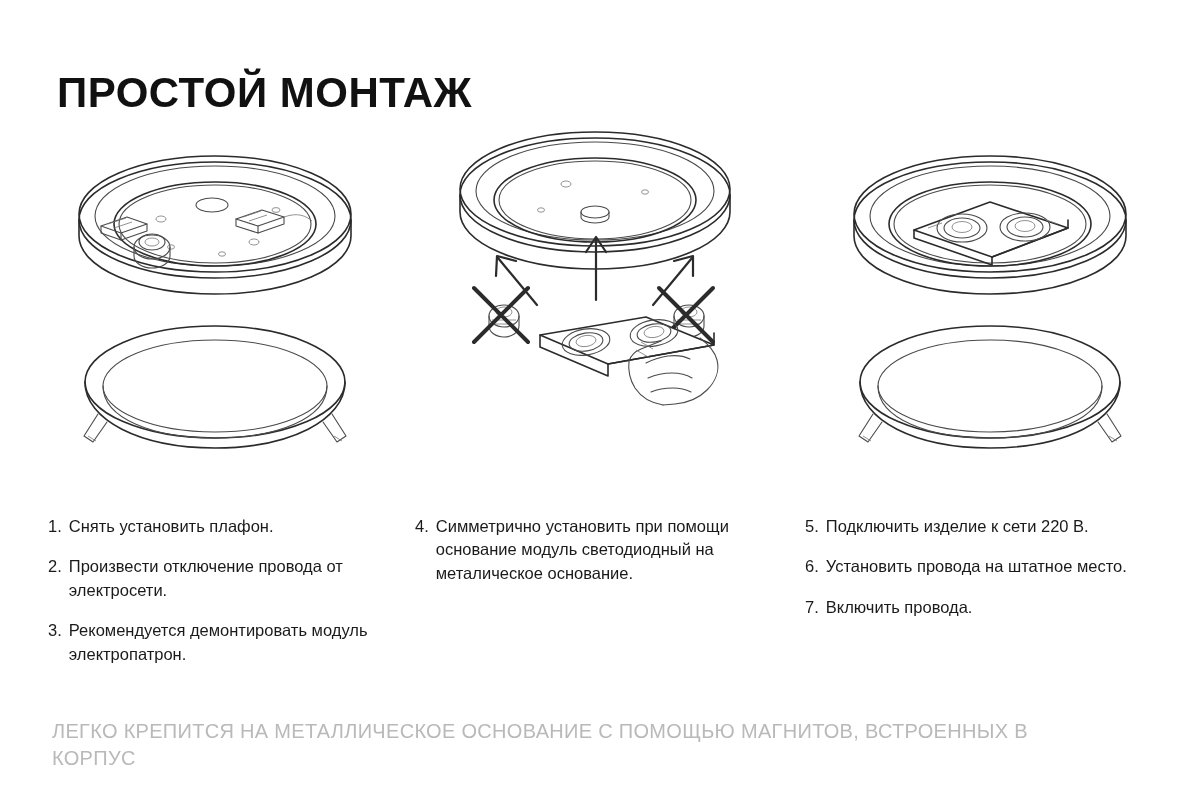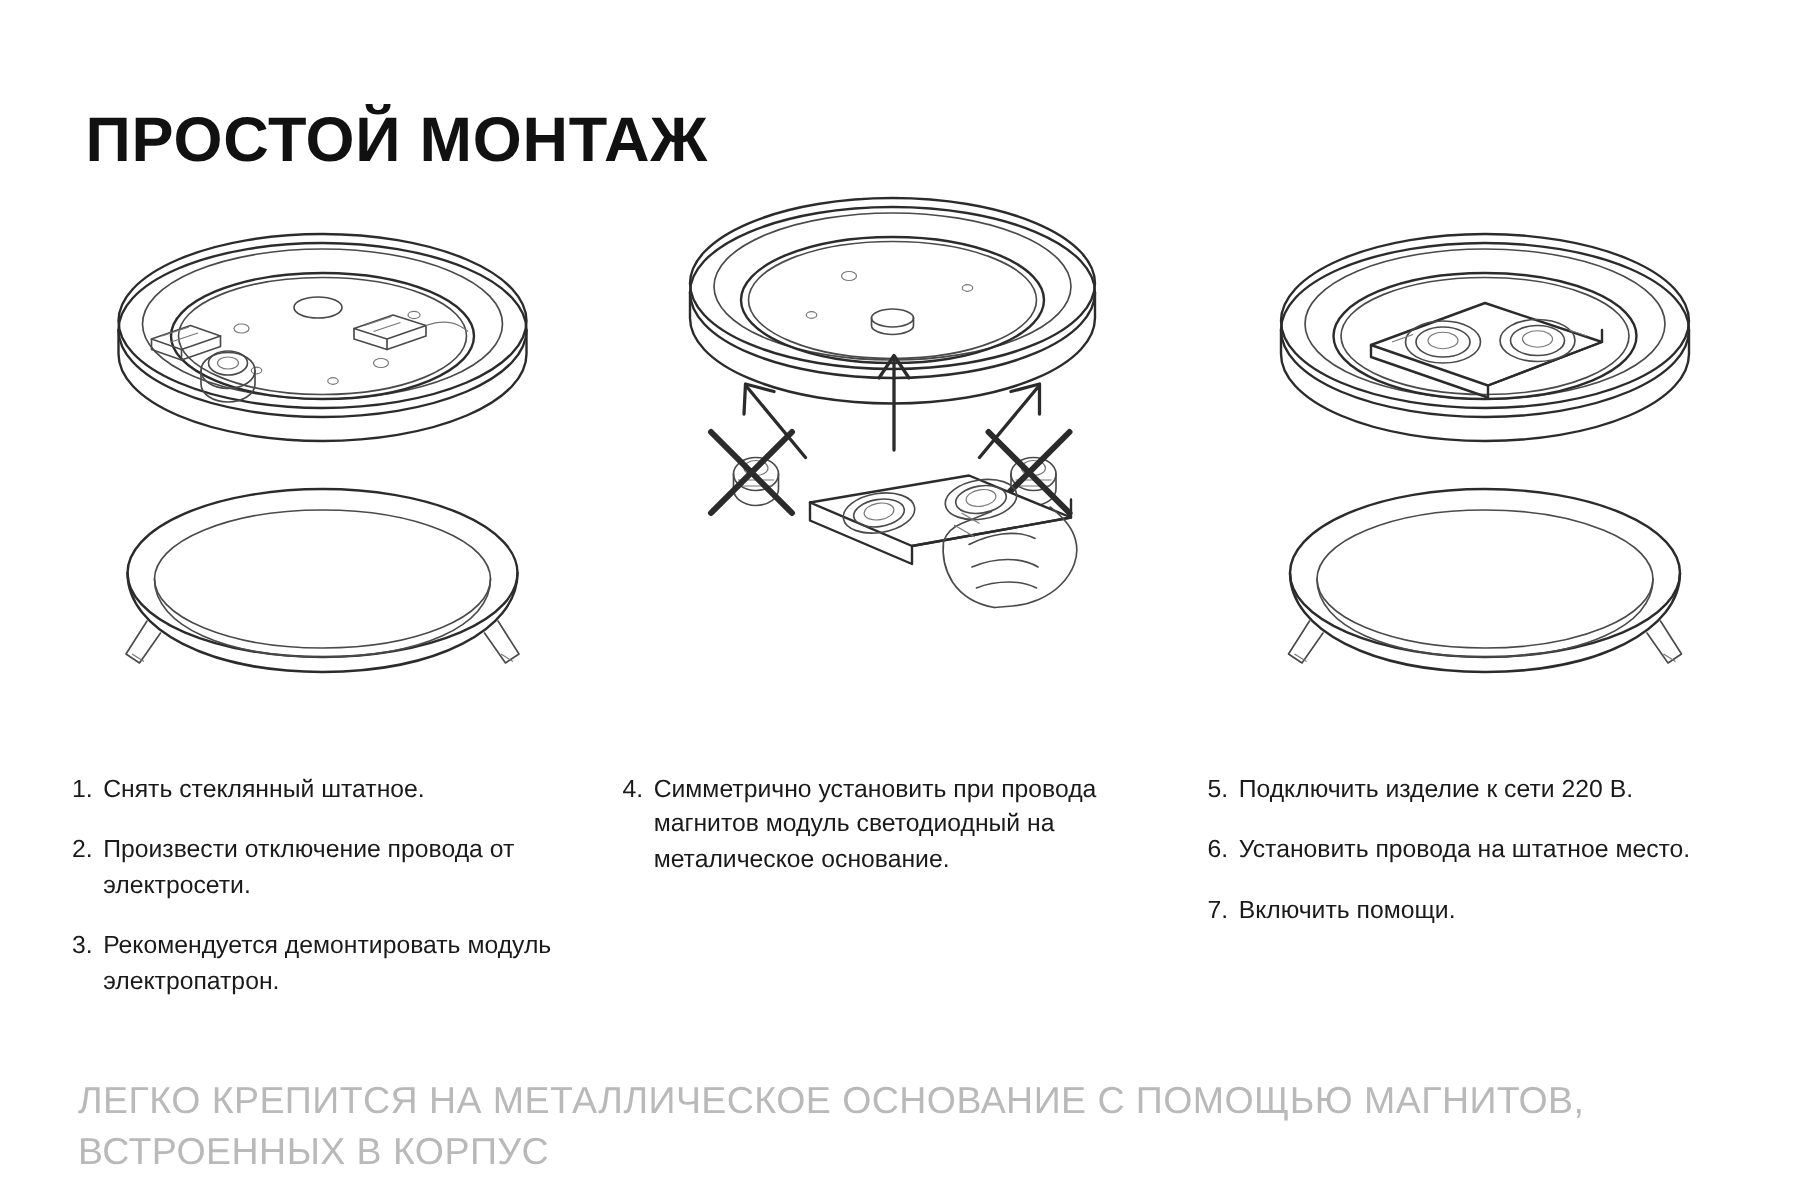--- a/index.html
+++ b/index.html
@@ -67,21 +67,21 @@
   }
   .step .txt {
     flex: 1 1 auto;
   }
 
   .footer {
     position: absolute;
     left: 52px;
     top: 718px;
     width: 1030px;
-    font-size: 25px;
+    font-size: 20px;
     line-height: 1.35;
     color: #b9b9b9;
     text-transform: uppercase;
     letter-spacing: 0.3px;
   }
 
   
   .ln {
     fill: none;
     stroke: #2b2b2b;
@@ -283,49 +283,49 @@
         <path class="ln-thin" d="M63,294 l-14,22 l9,6 l14,-20"></path>
         <path class="ln-thin" d="M297,294 l14,22 l-9,6 l-14,-20"></path>
         <path class="ln-hair" d="M53,316 l8,5 M299,316 l8,5"></path>
       </g>
     </svg>
   </div>
 
   <div class="steps" id="steps-1">
     <div class="step">
       <span class="num">1.</span>
-      <span class="txt">Снять стеклянный штатное.</span>
+      <span class="txt">Снять установить плафон.</span>
     </div>
     <div class="step">
       <span class="num">2.</span>
       <span class="txt">Произвести отключение провода от электросети.</span>
     </div>
     <div class="step">
       <span class="num">3.</span>
       <span class="txt">Рекомендуется демонтировать модуль электропатрон.</span>
     </div>
   </div>
 
   <div class="steps" id="steps-2">
     <div class="step">
       <span class="num">4.</span>
-      <span class="txt">Симметрично установить при провода магнитов модуль светодиодный на металическое основание.</span>
+      <span class="txt">Симметрично установить при помощи основание модуль светодиодный на металическое основание.</span>
     </div>
   </div>
 
   <div class="steps" id="steps-3">
     <div class="step">
       <span class="num">5.</span>
       <span class="txt">Подключить изделие к сети 220 В.</span>
     </div>
     <div class="step">
       <span class="num">6.</span>
       <span class="txt">Установить  провода на штатное место.</span>
     </div>
     <div class="step">
       <span class="num">7.</span>
-      <span class="txt">Включить помощи.</span>
+      <span class="txt">Включить провода.</span>
     </div>
   </div>
 
   <div class="footer">ЛЕГКО КРЕПИТСЯ НА МЕТАЛЛИЧЕСКОЕ ОСНОВАНИЕ С ПОМОЩЬЮ МАГНИТОВ, ВСТРОЕННЫХ В КОРПУС</div>
 
 </div>
 
 </body></html>

